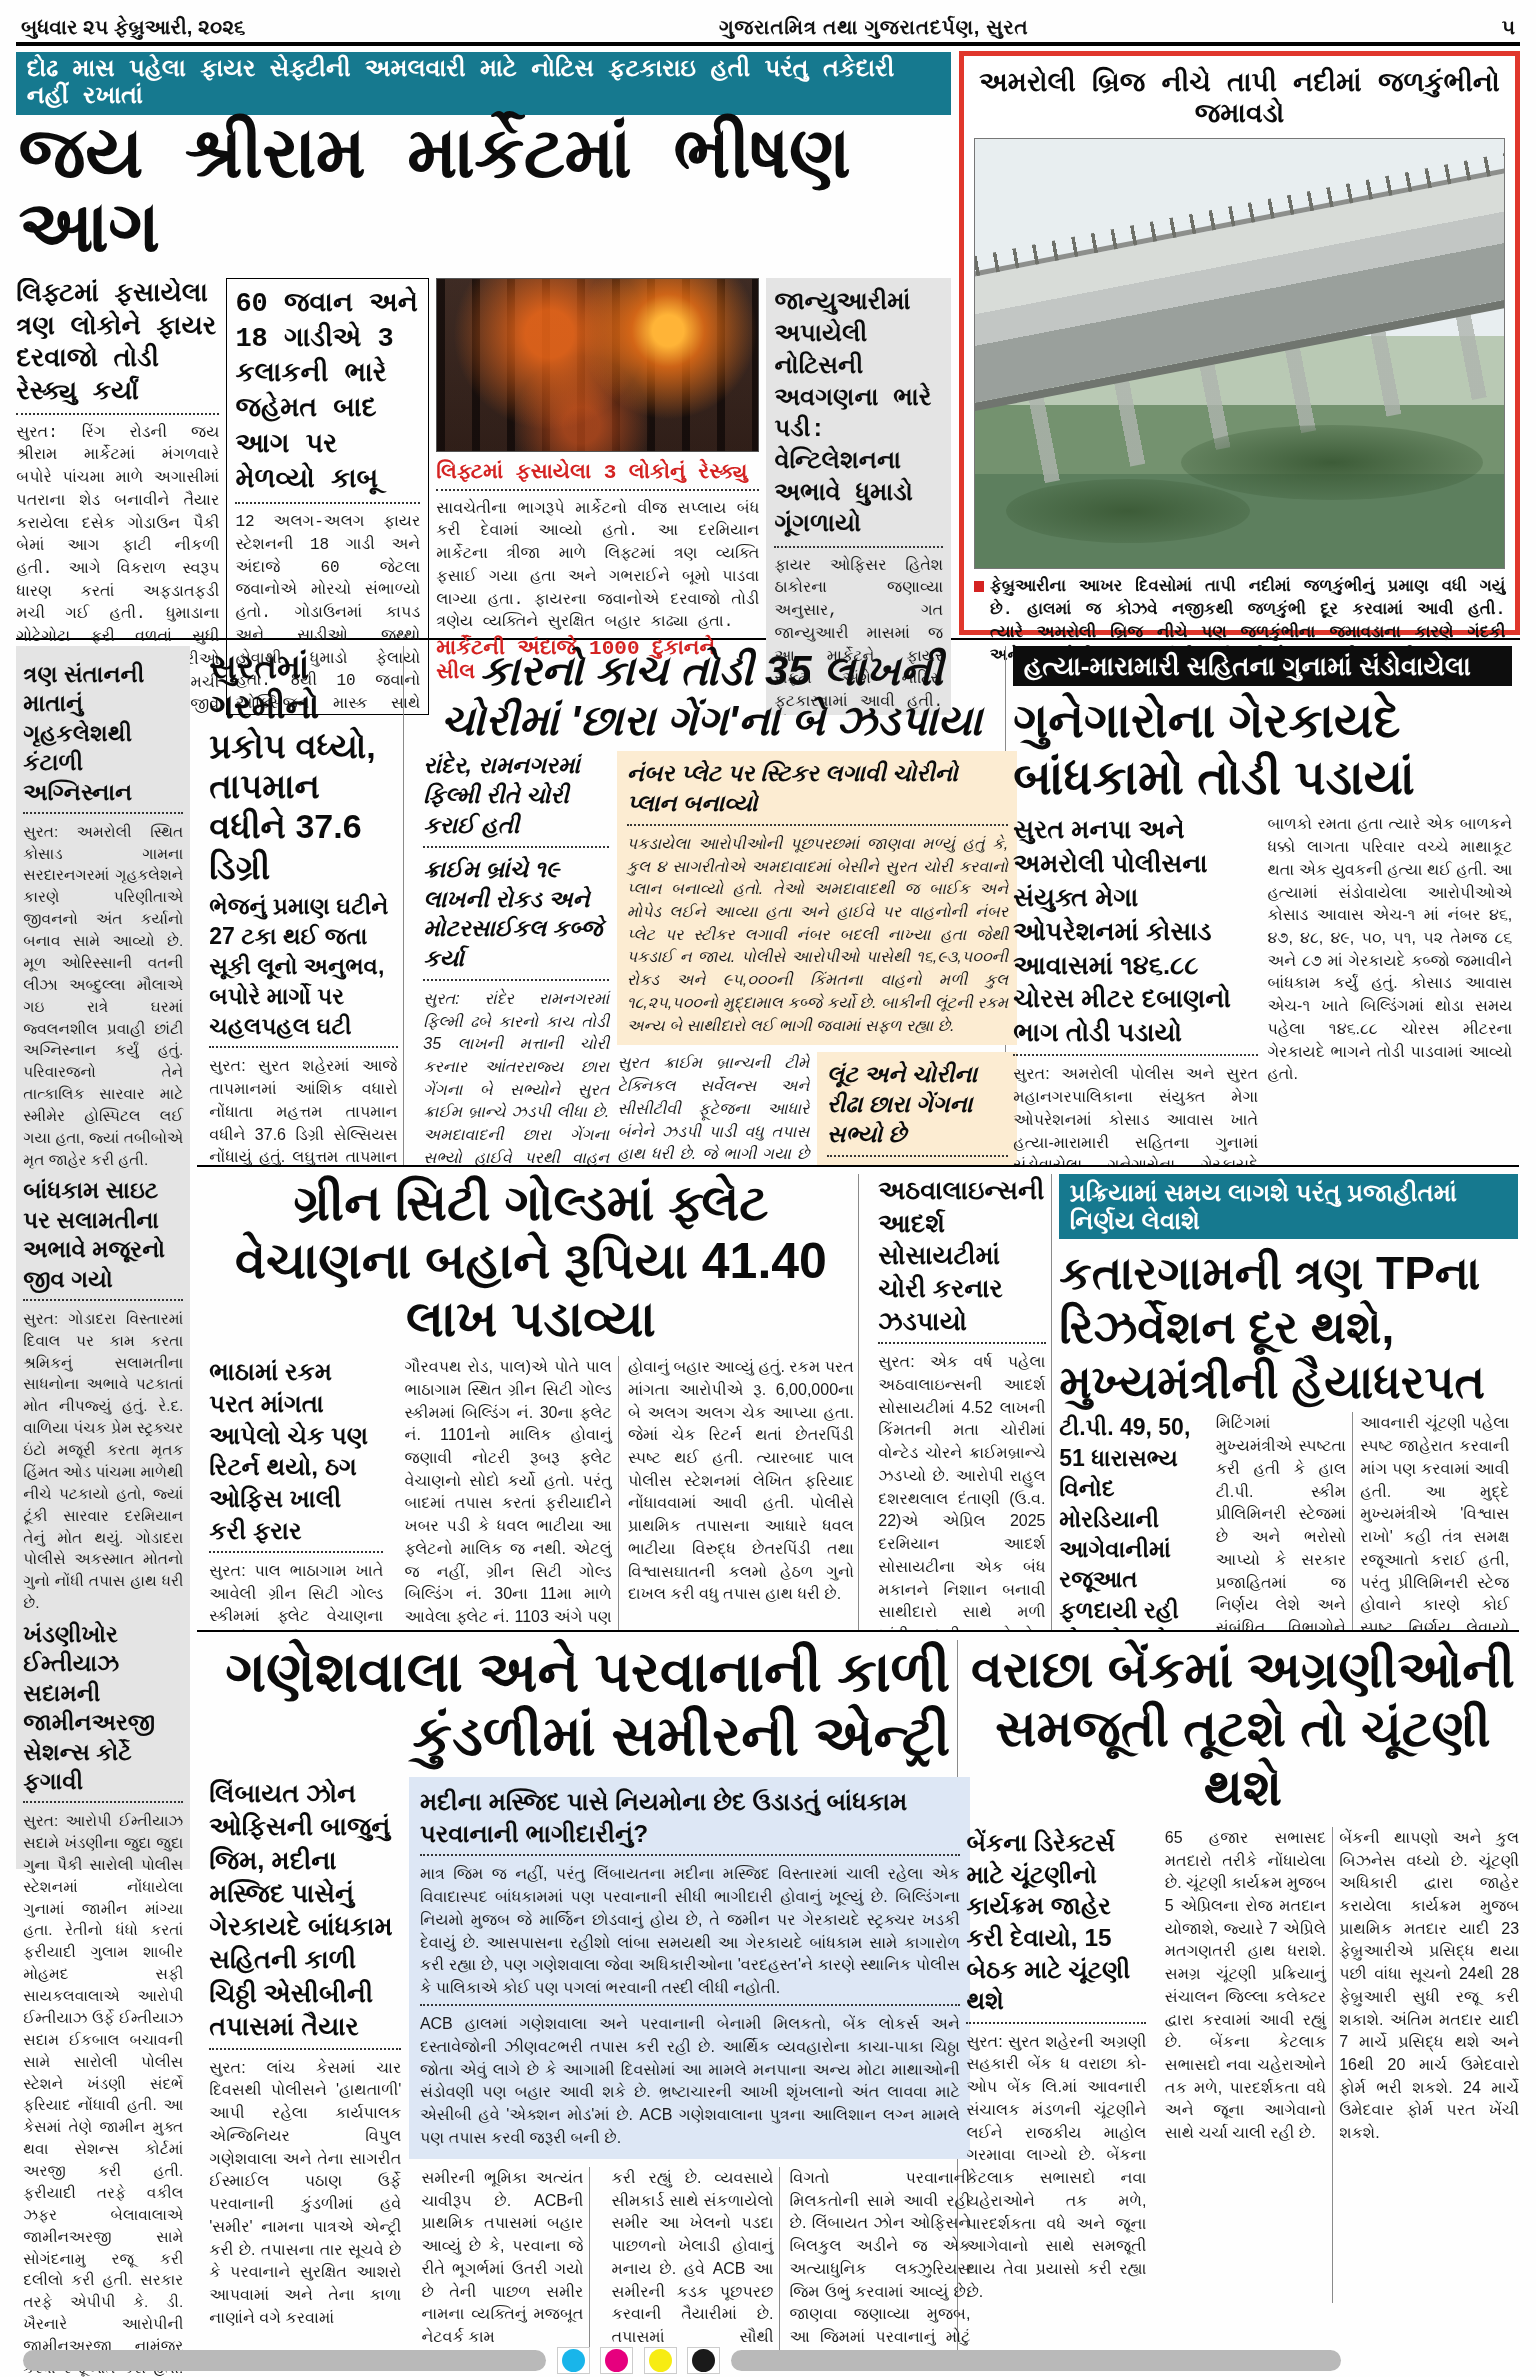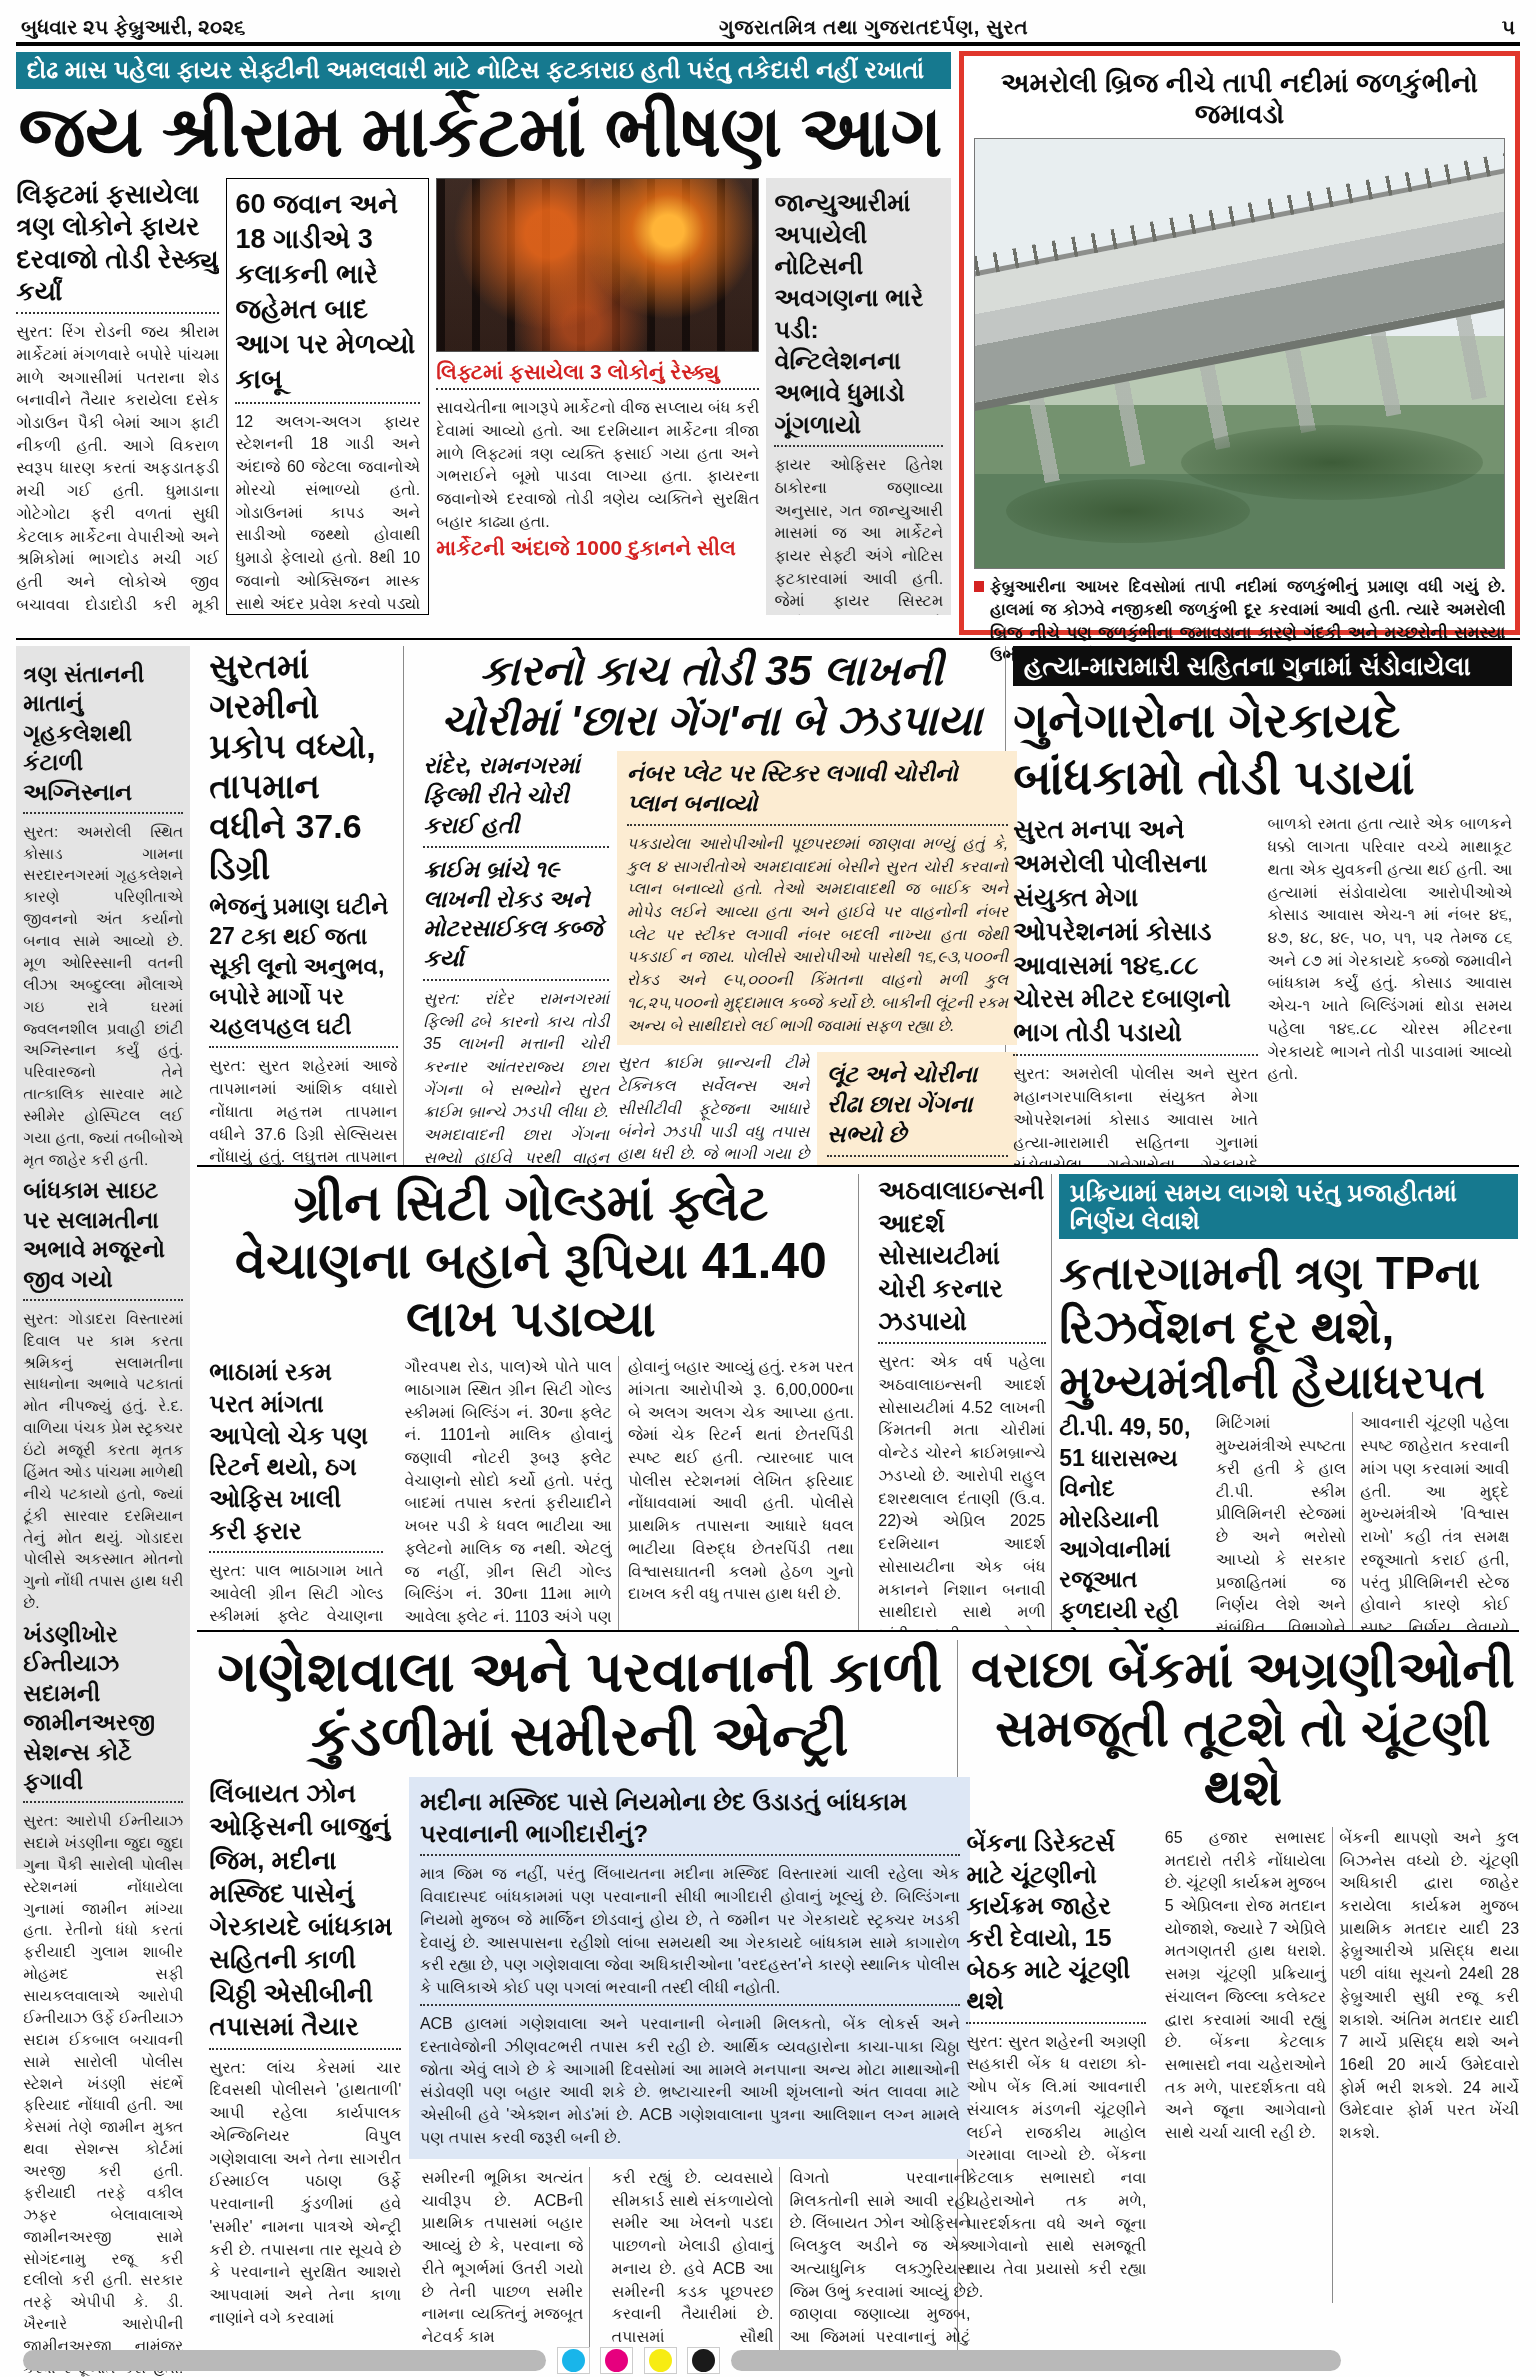--- a/index.html
+++ b/index.html
@@ -16,21 +16,21 @@
   
   .dotrule { border-bottom:2.9px dotted #333; margin:4.6px 0 7px 0; }
   .kicker { color:#fff; font-weight:bold; padding:4.6px 10.5px; }
   .teal-bg { background:#16798f; }
   p.body, .body { font-size:16px; line-height:1.42; text-align:justify; color:#1a1a1a; }
   h1,h2,h3,h4 { font-weight:bold; color:#0c0c0c; }
   .red { color:#d42322; }
   .col-sep { border-right:1.2px solid #8a8a8a;margin-left:12px; }
 
   
-  .top-section { display:flex; gap:8.1px; margin-top:4.6px; height:584px; }
+  .top-section { display:flex; gap:8.1px; margin-top:4.6px; height:584px;font-family:Liberation Mono, monospace; }
   .fire-wrap { width:935px; }
   .fire-kicker { font-size:24px; margin-top:1.2px; }
   .fire-headline { font-size:71px; line-height:1.05; padding:5.8px 2.3px 8.1px 2.3px; letter-spacing:-0.6px; }
   .fire-cols { display:grid; grid-template-columns:203px 203px 323px 185px; gap:7px; height:437px; overflow:hidden; }
   .fire-cols .fcol { overflow:hidden; }
   .lead-head { font-size:26px; line-height:1.25; }
   .boxed { border:1.7px solid #000; padding:8.1px; }
   .box-head { font-size:27px; line-height:1.3; }
   .fire-photo { height:174px; border:1.2px solid #555;
     background:
@@ -88,21 +88,21 @@
   .green-head { font-size:50px; line-height:1.16; text-align:center; }
   .green-row { display:grid; grid-template-columns:174px 226px 226px; gap:9.3px; margin-top:8.1px; }
   .green-sub { font-size:24.4px; line-height:1.3; }
   .adarsh-head { font-size:25.6px; line-height:1.28; }
   .kat-kicker { font-size:24.4px; display:block; }
   .kat-head { font-size:46px; line-height:1.18; padding:7px 0 3.5px 0; }
   .kat-row { display:grid; grid-template-columns:137px 149px 149px; gap:7.5px; }
   .kat-sub { font-size:23px; line-height:1.32; }
 
   .bandC { display:grid; grid-template-columns:761px 553px; gap:8.1px; height:722px; overflow:hidden; padding-top:8.1px; }
-  .gan-head { font-size:56px; line-height:1.14; text-align:center; }
+  .gan-head { font-size:56px; line-height:1.14; text-align:right; }
   .gan-row { display:grid; grid-template-columns:192px 561px; gap:8.1px; margin-top:9.3px; }
   .gan-sub { font-size:25.6px; line-height:1.3; }
   .bluebox { background:#dde7f5; padding:9.3px 10.5px; }
   .blue-head { font-size:24.4px; line-height:1.3; }
   .gan-cols { display:grid; grid-template-columns:1fr 1fr 1fr; gap:9.3px; margin-top:8.1px; }
   .bank-head { font-size:51px; line-height:1.16; text-align:center; }
   .bank-cols { display:grid; grid-template-columns:180px 180px 180px; gap:6.4px; margin-top:9.3px; }
   .bank-sub { font-size:24.4px; line-height:1.3; }
 
   

